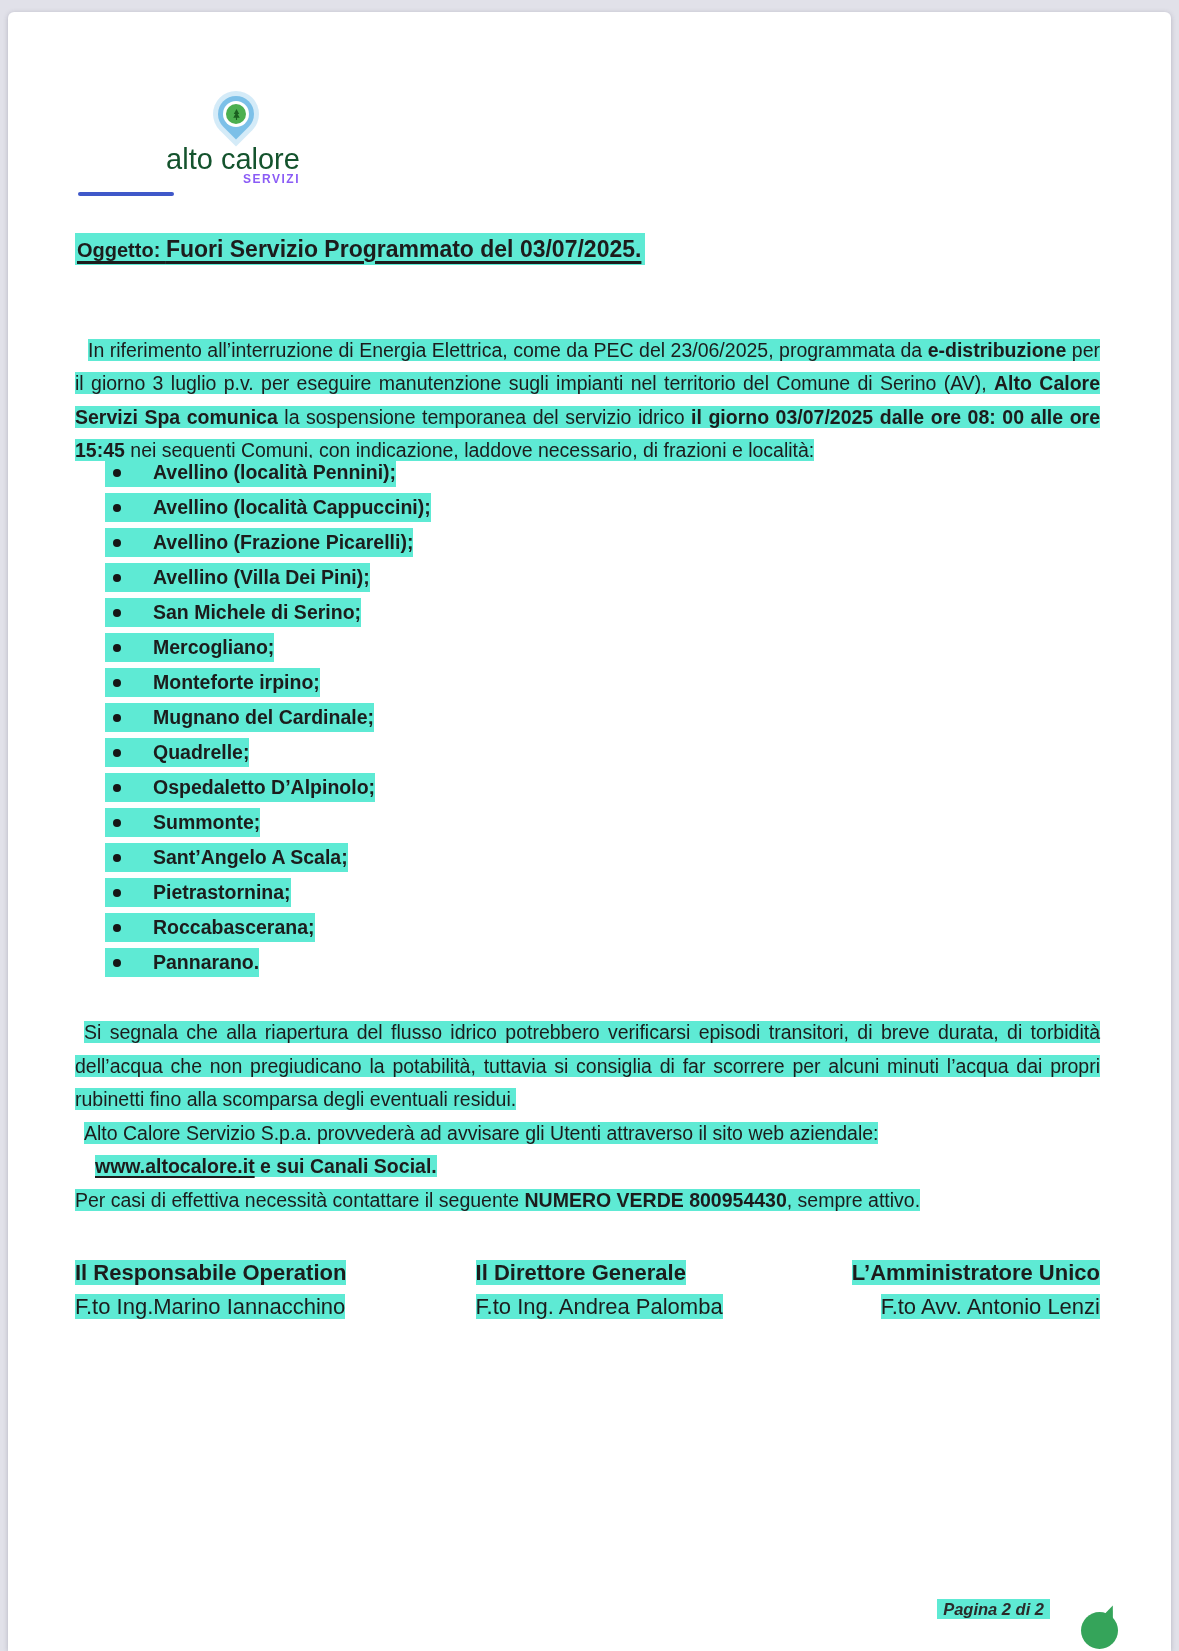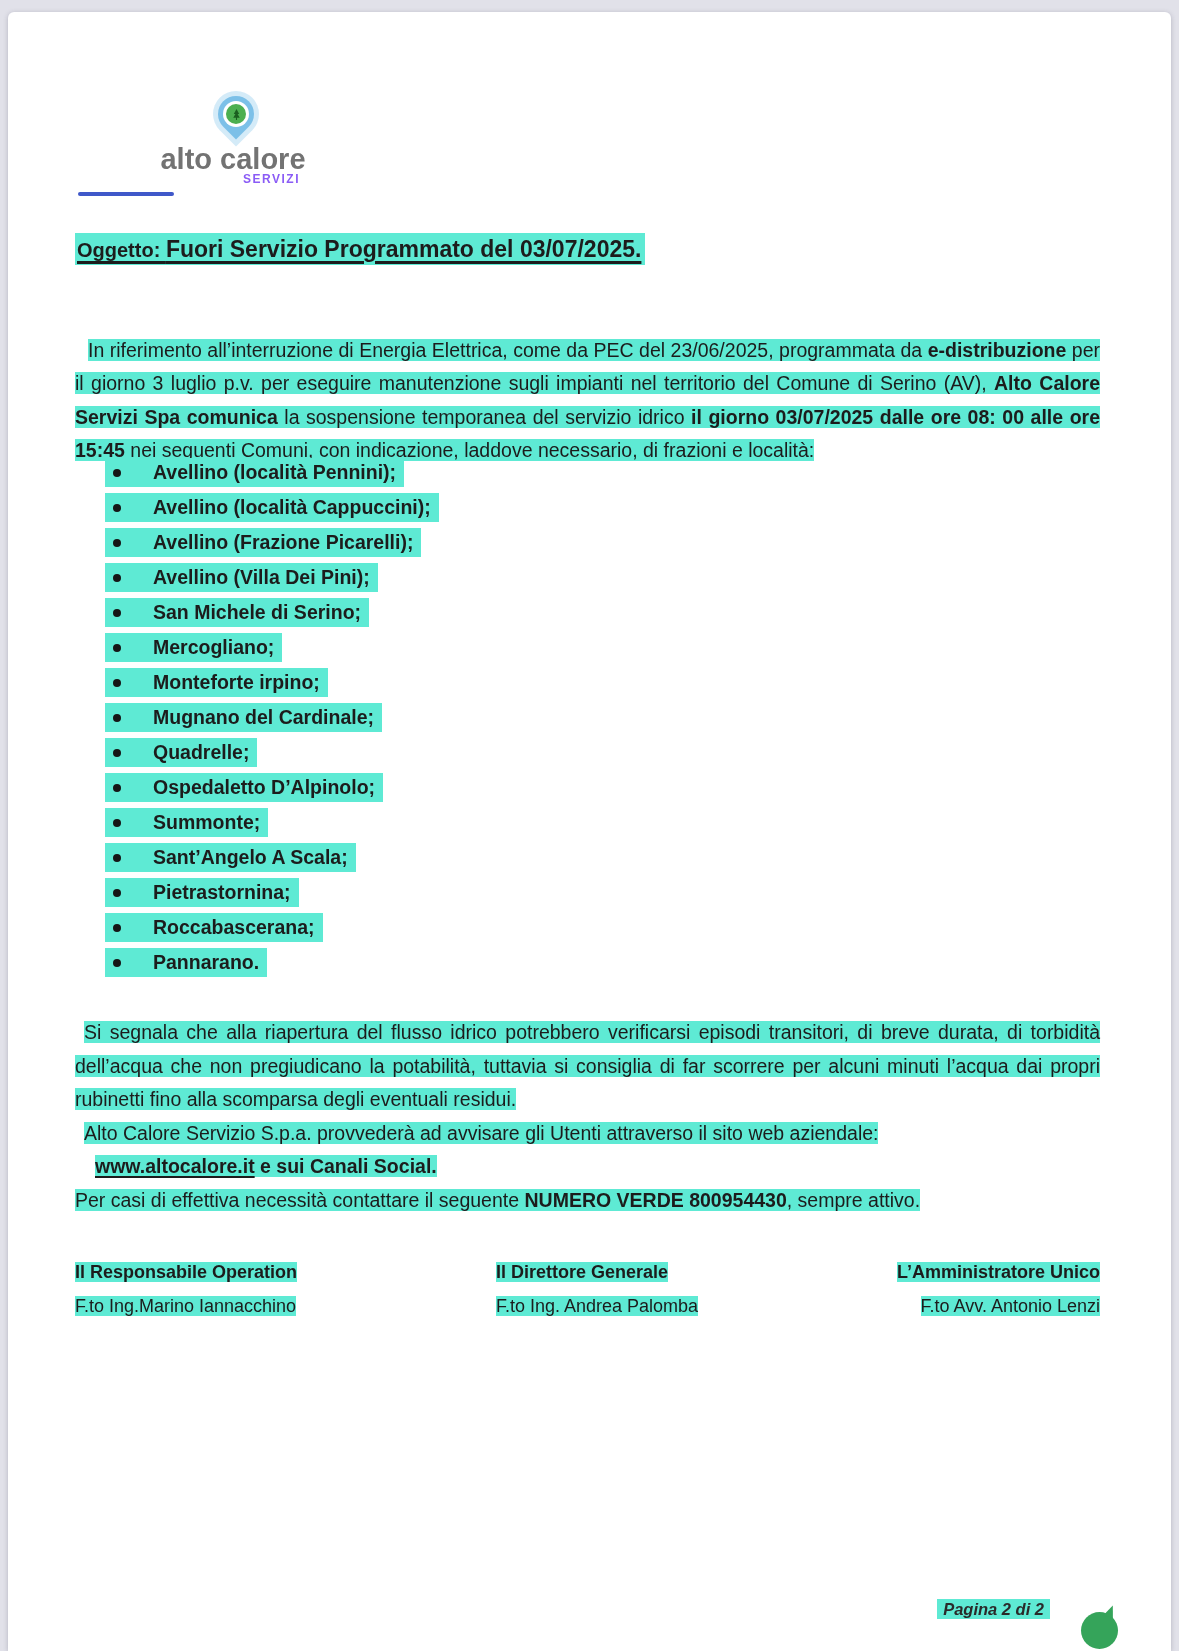--- a/index.html
+++ b/index.html
@@ -36,21 +36,21 @@
     background:#ffffff;
     transform:rotate(45deg);
     display:flex;align-items:center;justify-content:center;
   }
   .pin-green{
     width:20px;height:20px;border-radius:50%;
     background:#4caf50;
     display:flex;align-items:center;justify-content:center;
   }
   .logo-name{
-    font-size:29px;font-weight:700;color:#737373;letter-spacing:0;
+    font-size:29px;font-weight:400;color:#14532d;letter-spacing:0;
     line-height:30px;
   }
   .logo-sub{
     font-size:12px;color:#8b5cf6;letter-spacing:1.5px;
     text-align:right;padding-right:8px;margin-top:-2px;font-weight:700;
   }
   
   .rule{
     position:absolute;left:70px;top:180px;width:96px;height:4px;
     background:#3f58c9;border-radius:2px;
@@ -74,30 +74,30 @@
     text-align:justify;
   }
   .p1{top:302px;text-indent:13px;}
   .flow{position:absolute;left:67px;top:1004px;width:1025px;}
   .flow p{margin:0;font-size:19.5px;line-height:33.5px;text-align:justify;}
   .indent8{text-indent:9px;}
   .url{font-weight:700;text-decoration:underline;text-decoration-thickness:2px;text-underline-offset:3px;margin-left:20px;}
   
   .mlist{position:absolute;left:67px;top:443px;width:1025px;}
   .mlist .li{height:35px;font-size:19.5px;font-weight:700;line-height:35px;}
-  .mlist .hl{display:inline-block;line-height:23px;margin-left:30px;padding:3px 8px 3px 6px;}
+  .mlist .hl{display:inline-block;line-height:23px;margin-left:30px;padding:3px 0 3px 6px;}
   .dot{
     display:inline-block;width:8px;height:8px;border-radius:50%;
     background:#161616;margin:0 32px 2px 2px;vertical-align:middle;
   }
   
   .sigs{
     position:absolute;left:67px;top:1244px;width:1025px;
     display:flex;justify-content:space-between;
-    font-size:18px;line-height:33.5px;
+    font-size:22px;line-height:33.5px;
   }
   .sig{display:flex;flex-direction:column;}
   .sig.mid{text-align:left;}
   .sig.right{text-align:right;}
   .sig .t{font-weight:700;}
   
   .footer{
     position:absolute;right:121px;top:1585px;
     font-size:16.5px;font-style:italic;font-weight:700;color:#2a2a2a;
     line-height:24px;

